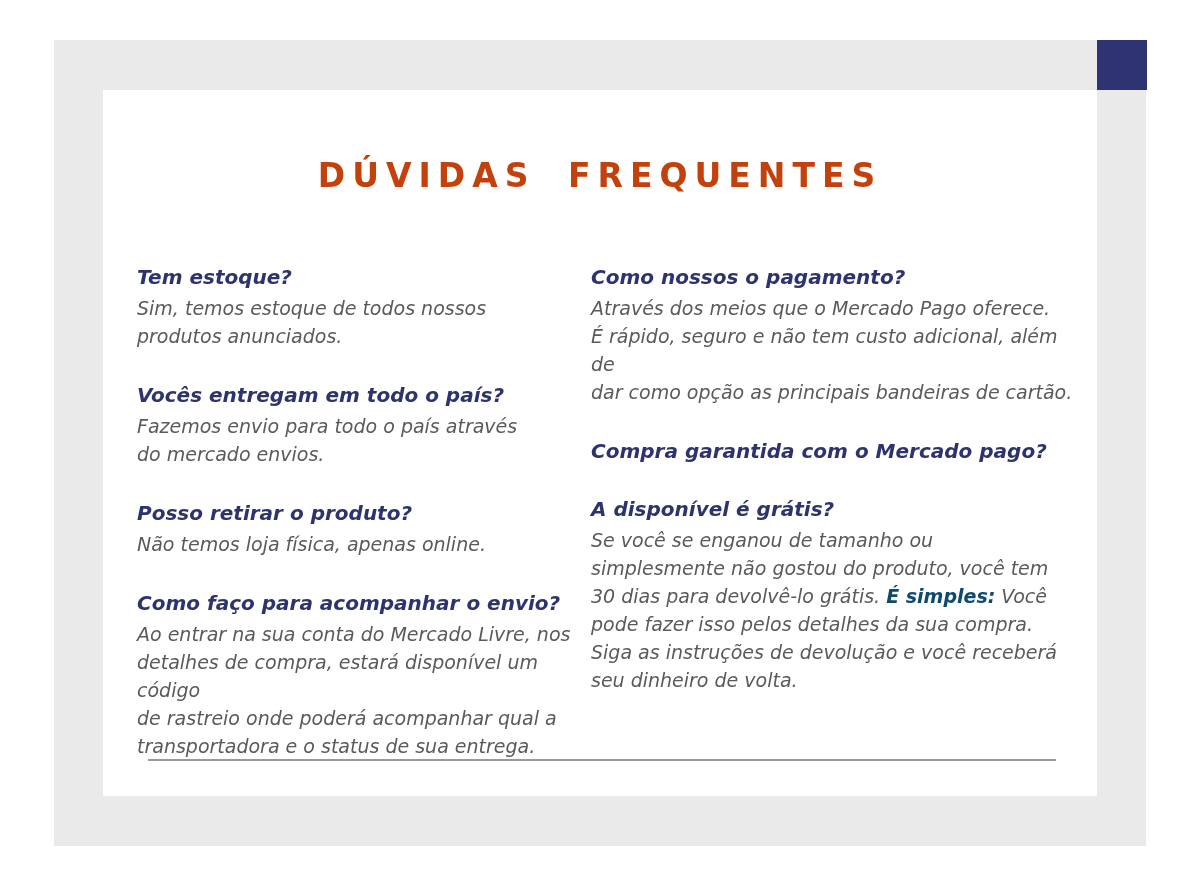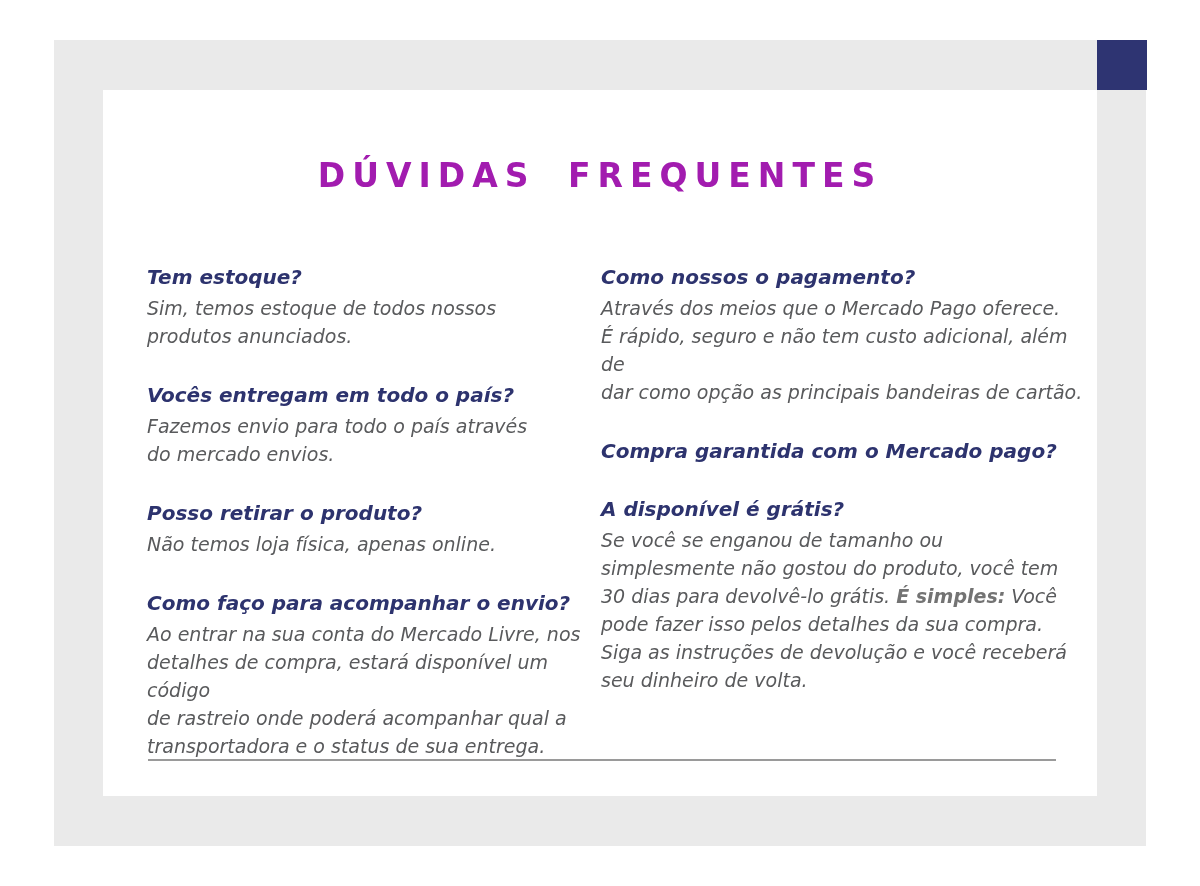--- a/index.html
+++ b/index.html
@@ -38,49 +38,49 @@
     width: 50px;
     height: 50px;
     background: #2e3472;
   }
   .page-title {
     margin: 68px 0 0 0;
     text-align: center;
     font-size: 33px;
     line-height: 36px;
     font-weight: bold;
-    color: #a21caf;
+    color: #c2410c;
     letter-spacing: 7px;
     word-spacing: 14px;
   }
   .columns {
     display: flex;
     margin-top: 70px;
-    padding-left: 44px;
+    padding-left: 34px;
   }
   .col-left  { width: 454px; }
   .col-right { width: 495px; }
   .faq-item { margin-bottom: 32px; }
   .faq-question {
     margin: 0 0 4px 0;
     font-size: 20px;
     line-height: 26px;
     font-weight: bold;
     font-style: italic;
     color: #2d336e;
   }
   .faq-answer {
     margin: 0;
     font-size: 19px;
     line-height: 28px;
     font-style: italic;
     color: #595a5c;
     white-space: pre-line;
   }
-  .faq-answer strong { color: #737373; }
+  .faq-answer strong { color: #0c4a6e; }
   .divider {
     position: absolute;
     left: 45px;
     top: 669px;
     width: 908px;
     height: 2px;
     background: #9a9a9a;
   }
 </style>
 </head>

